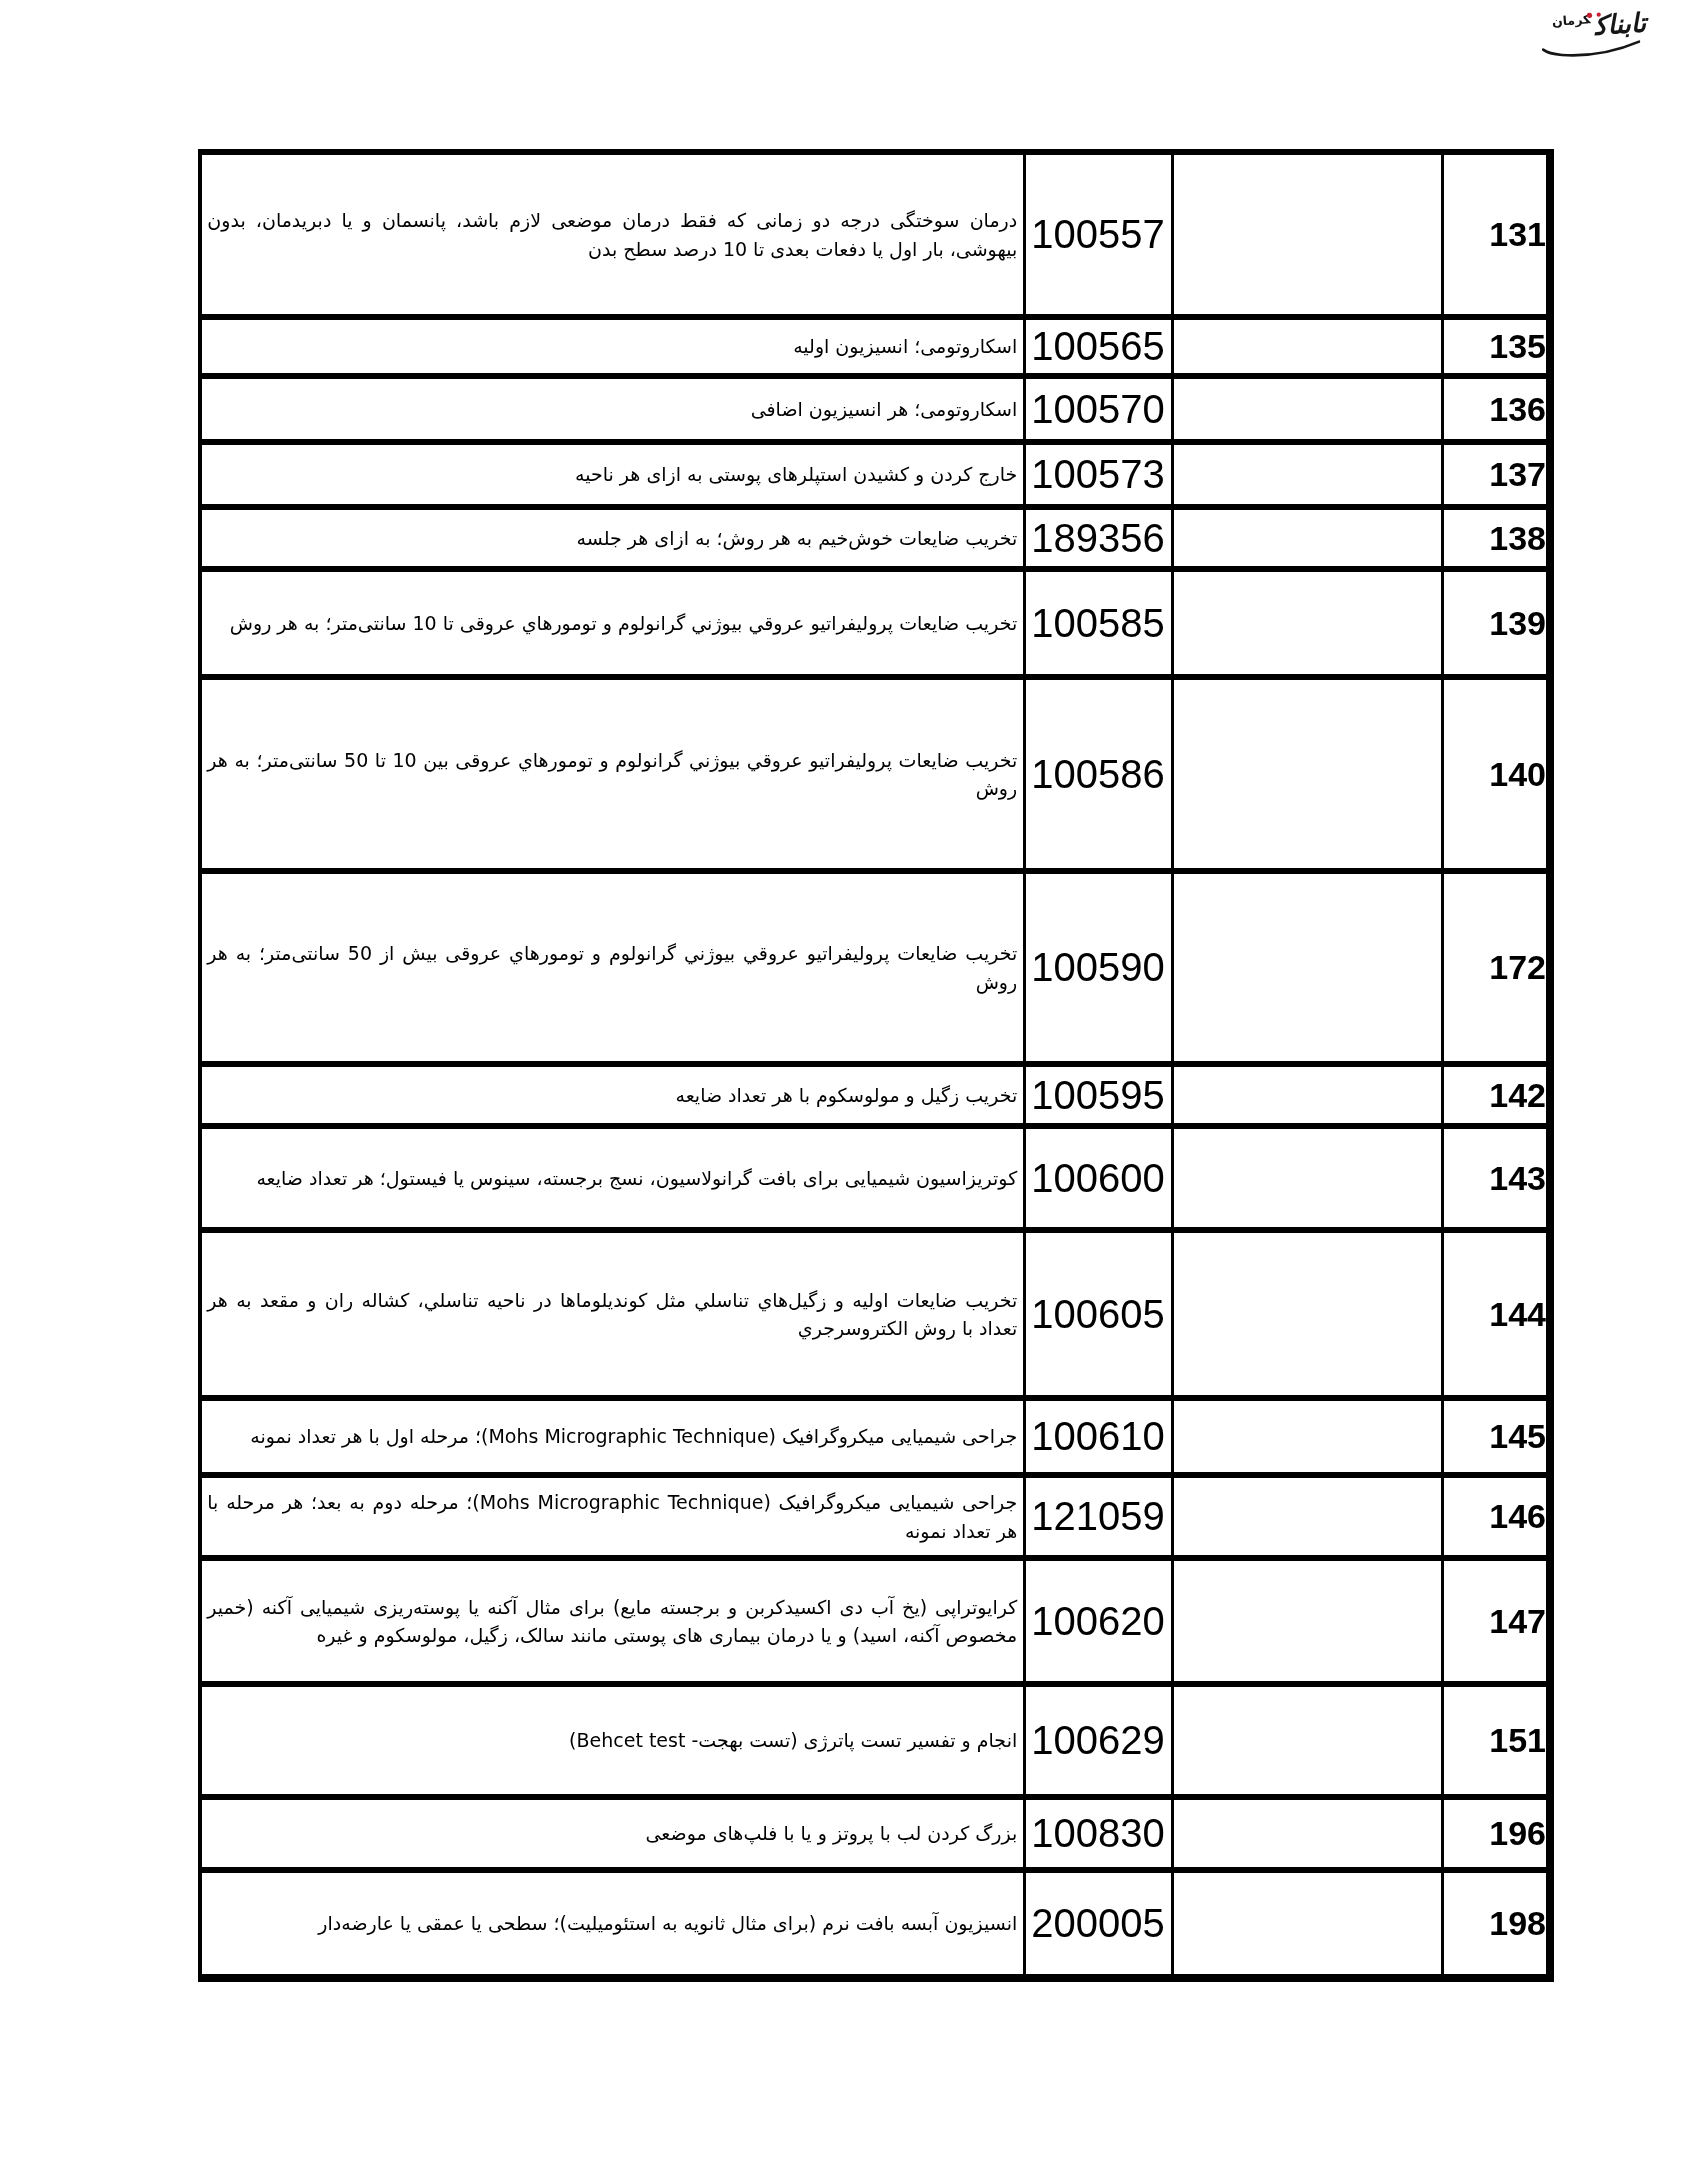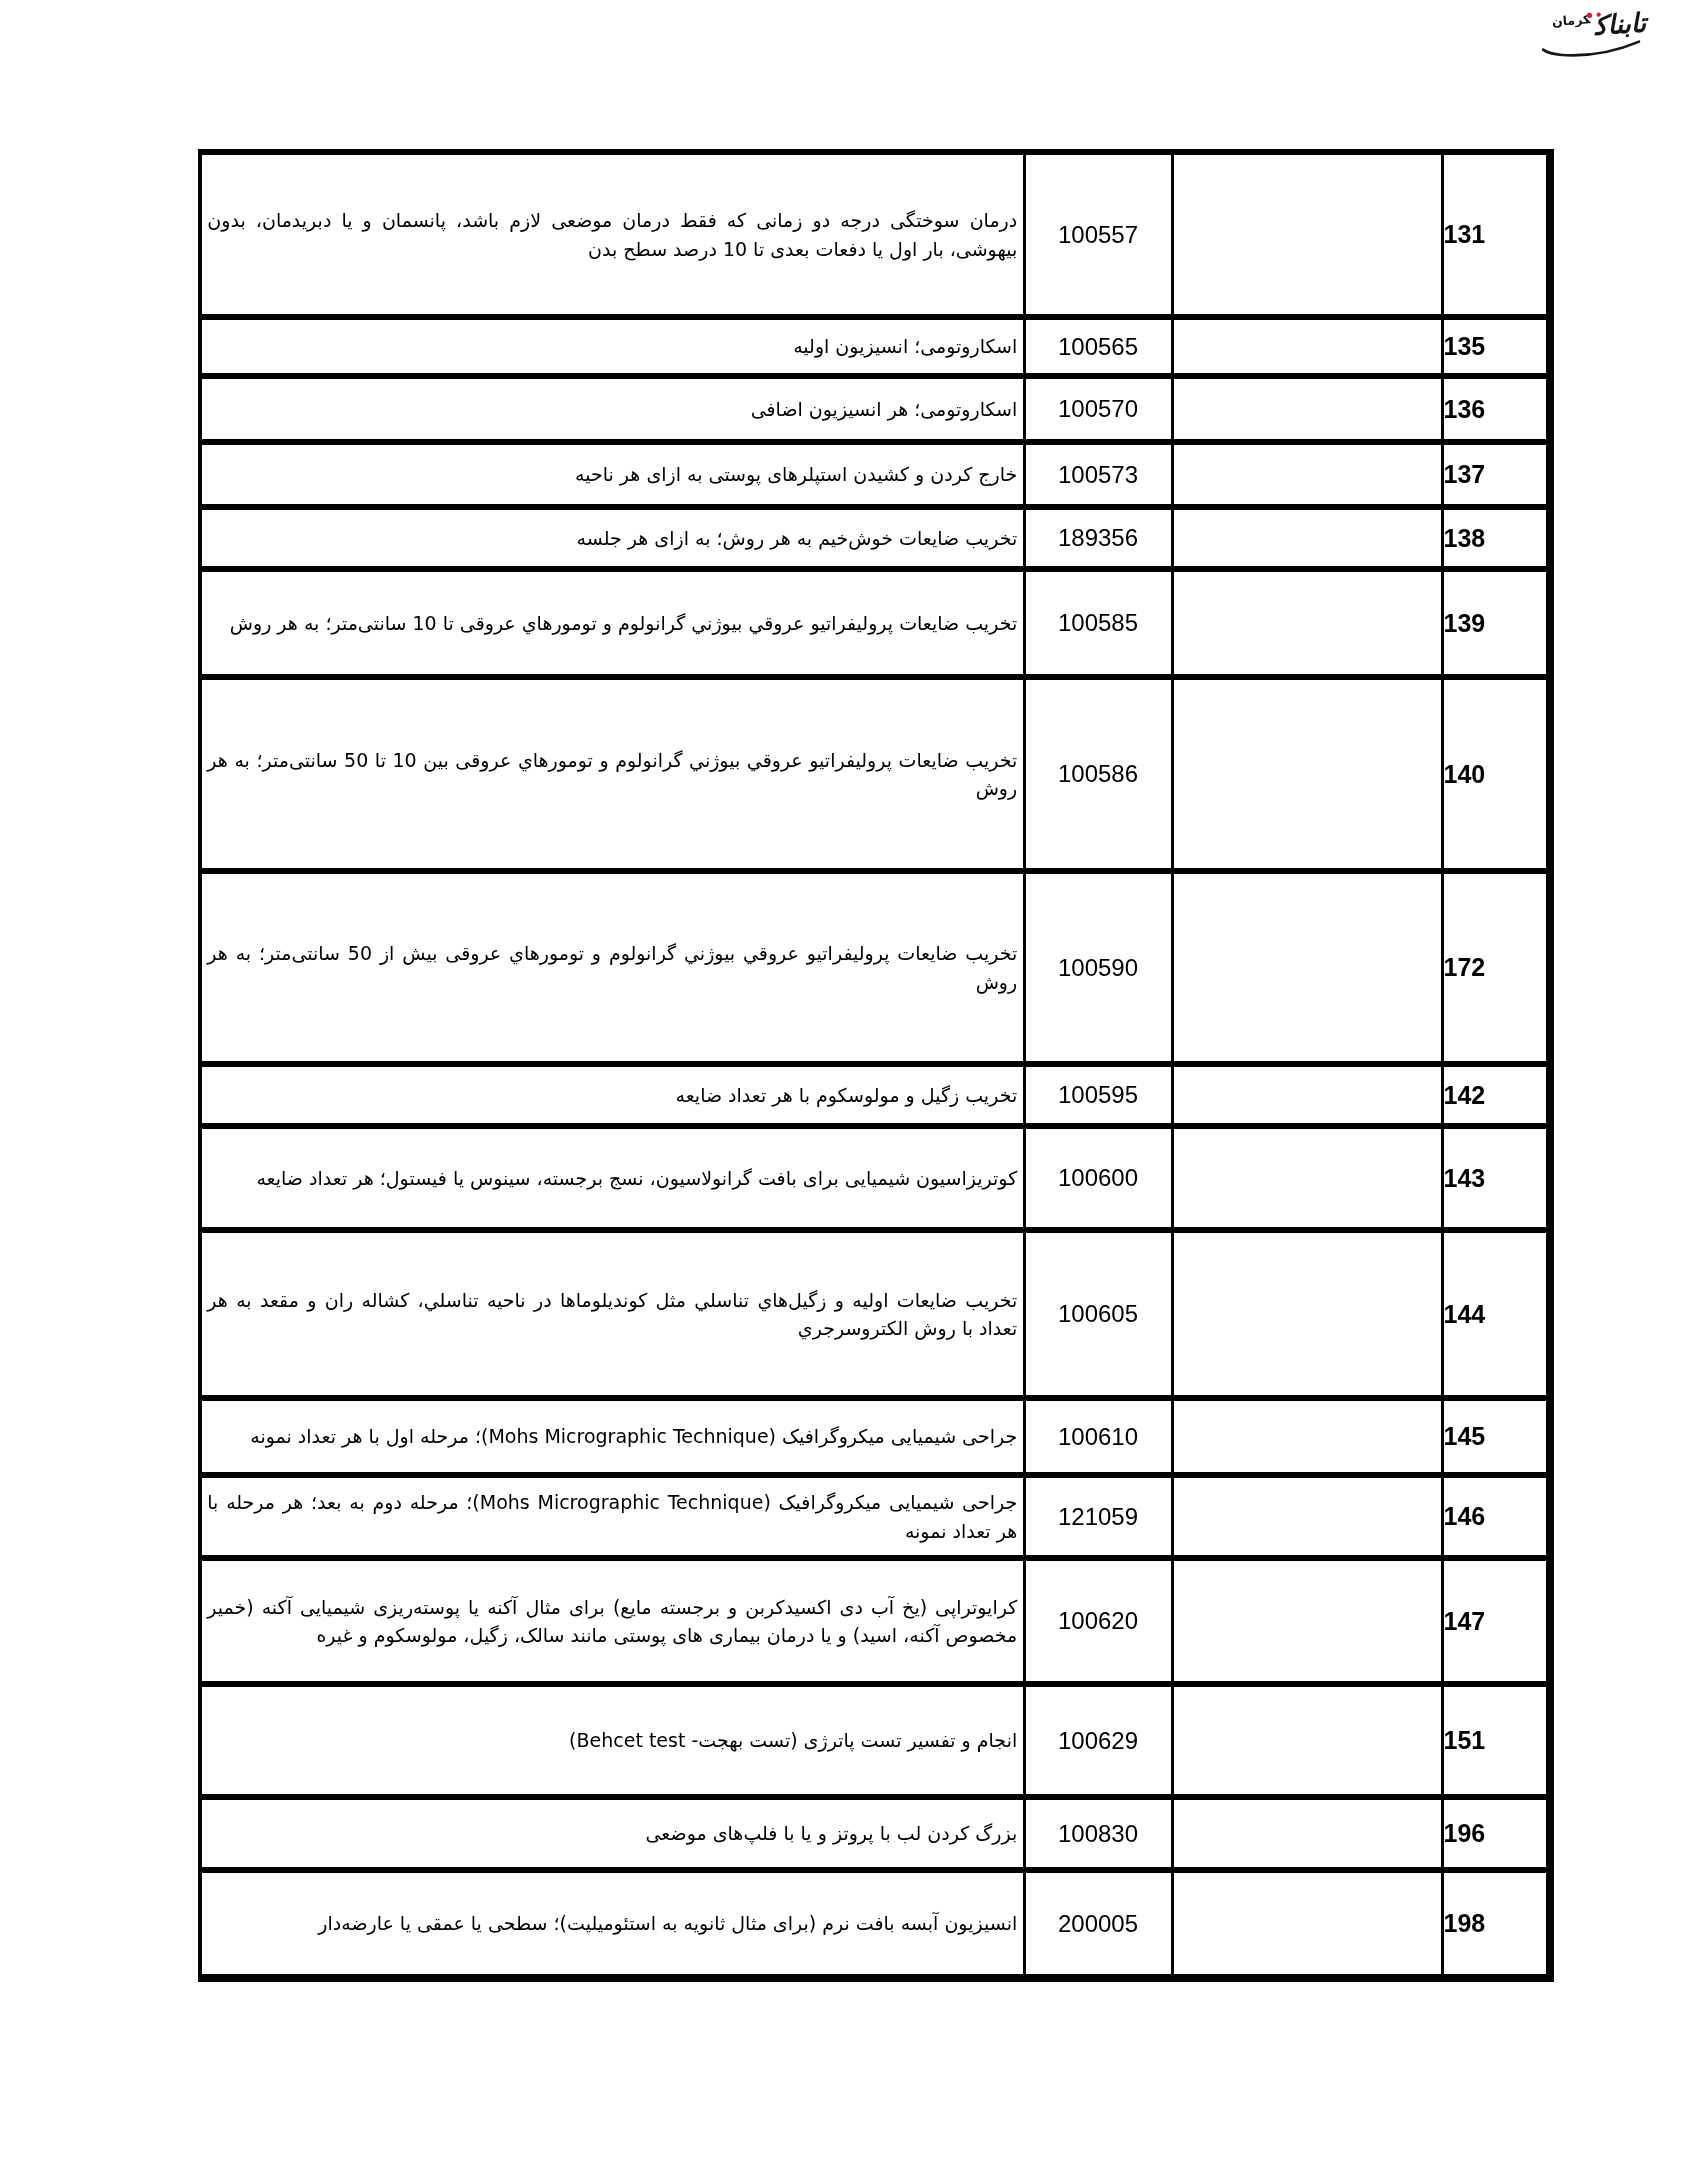--- a/index.html
+++ b/index.html
@@ -69,30 +69,30 @@
     font-family: "DejaVu Sans", sans-serif;
     font-size: 19px;
     line-height: 1.5;
     text-align: justify;
     direction: rtl;
     padding: 4px 5.3px;
     color: #000;
   }
   td.code {
     font-family: "Liberation Sans", sans-serif;
-    font-size: 24px;
+    font-size: 40px;
     text-align: center;
     direction: ltr;
     color: #000;
   }
   td.rownum {
     font-family: "Liberation Sans", sans-serif;
-    font-size: 25px;
+    font-size: 34px;
     font-weight: bold;
-    text-align: left;
+    text-align: right;
     direction: ltr;
     color: #000;
   }
   td.blank { background: #fff; }
 </style>
 </head>
 <body>
 
 <div id="page">
 

